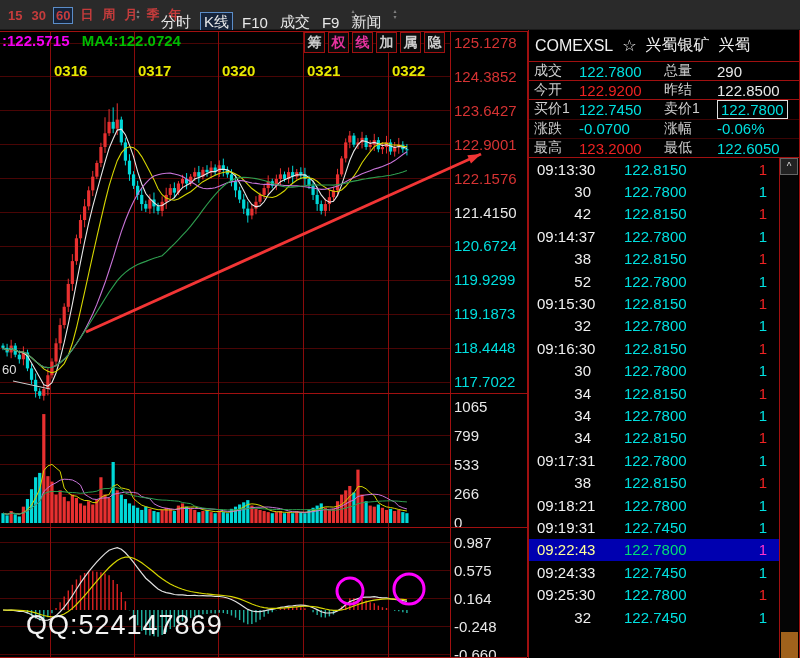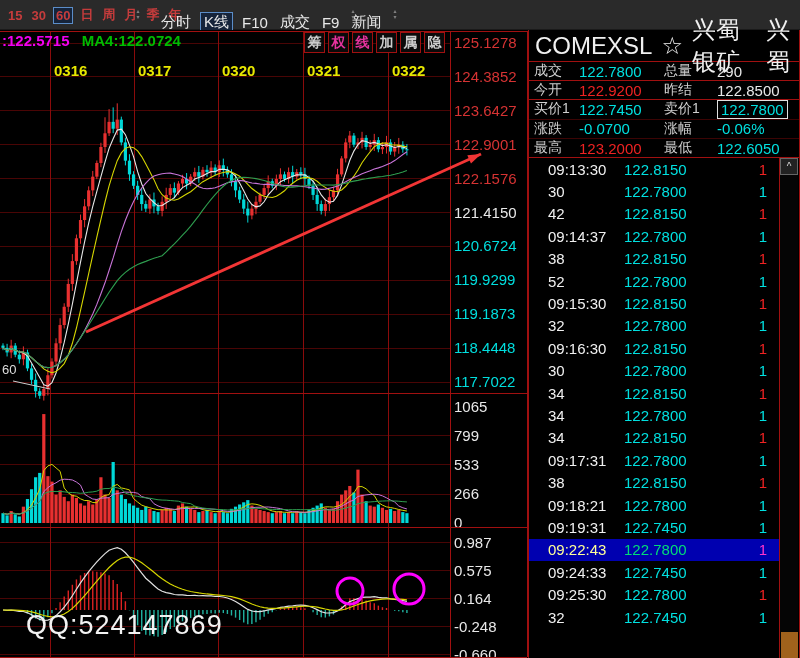--- a/index.html
+++ b/index.html
@@ -25,37 +25,37 @@
   .overlay-btns{position:absolute;right:81px;top:0;display:flex;gap:3px;}
   .obtn{width:21px;height:21px;border:1px solid #a01010;color:#cccccc;font-size:14px;
         display:flex;align-items:center;justify-content:center;background:#0a0a0a;}
   .annotation{position:absolute;left:112px;top:241px;width:346px;color:#d63a64;
               font-size:15px;font-weight:bold;line-height:21px;}
   .watermark{position:absolute;left:26px;top:580px;color:#f2f2f2;font-size:27px;letter-spacing:1px;}
   
   .panel{position:absolute;left:528px;top:30px;width:272px;height:628px;background:#000;
          border-left:1px solid #a01010;border-right:1px solid #a01010;}
   .panel-header{height:32px;display:flex;align-items:center;gap:9px;padding-left:6px;
-                color:#f0f0f0;font-size:24px;border-bottom:1px solid #a01010;}
+                color:#f0f0f0;font-size:16px;border-bottom:1px solid #a01010;}
   .quote-grid{height:96px;border-bottom:1px solid #a01010;}
   .qrow{display:grid;grid-template-columns:50px 80px 58px 1fr;height:19.2px;align-items:center;}
   .qrow.sep{border-bottom:1px solid #a01010;}
   .qrow.faint{border-bottom:1px solid #3c0404;}
   .qlabel{color:#cfcfcf;font-size:14px;padding-left:5px;white-space:nowrap;}
   .qvalue{font-size:15px;white-space:nowrap;}
   .qvalue .boxed{border:1px solid #e0e0e0;padding:0 3px;}
   .thead{height:23px;display:flex;align-items:center;color:#dddddd;font-size:15px;
          border-bottom:1px solid #7a0808;position:relative;width:252px;}
   .th-time{width:62px;text-align:right;}
   .th-price{margin-left:44px;width:70px;text-align:center;}
   .th-qty{flex:1;text-align:right;padding-right:8px;}
   .trows{width:252px;}
   .trow{display:flex;height:22.4px;align-items:center;font-size:15px;}
   .trow.selected{background:#0000b0;}
-  .t-time{width:62px;color:#f0f0f0;padding-left:19px;}
+  .t-time{width:62px;text-align:right;color:#f0f0f0;padding-left:8px;}
   .t-price{margin-left:33px;width:80px;text-align:left;}
   .t-qty{flex:1;text-align:right;padding-right:14px;}
   .trow.selected .t-time{color:#ffff99;}
   .scrollcol{position:absolute;right:1px;top:128px;bottom:0;width:19px;border-left:1px solid #a01010;
              background:#050505;}
   .scroll-up{height:17px;border:1px solid #666;background:#222;color:#ddd;font-size:10px;
              display:flex;align-items:center;justify-content:center;}
   .scroll-thumb{position:absolute;bottom:0;left:1px;width:17px;height:26px;background:#a0621c;}
   .c-red{color:#ee2222;} .c-cyan{color:#00e0e0;} .c-white{color:#e8e8e8;}
   .trow.selected .p-green{color:#00dd77;} .trow.selected .q-mag{color:#ff33cc;}

